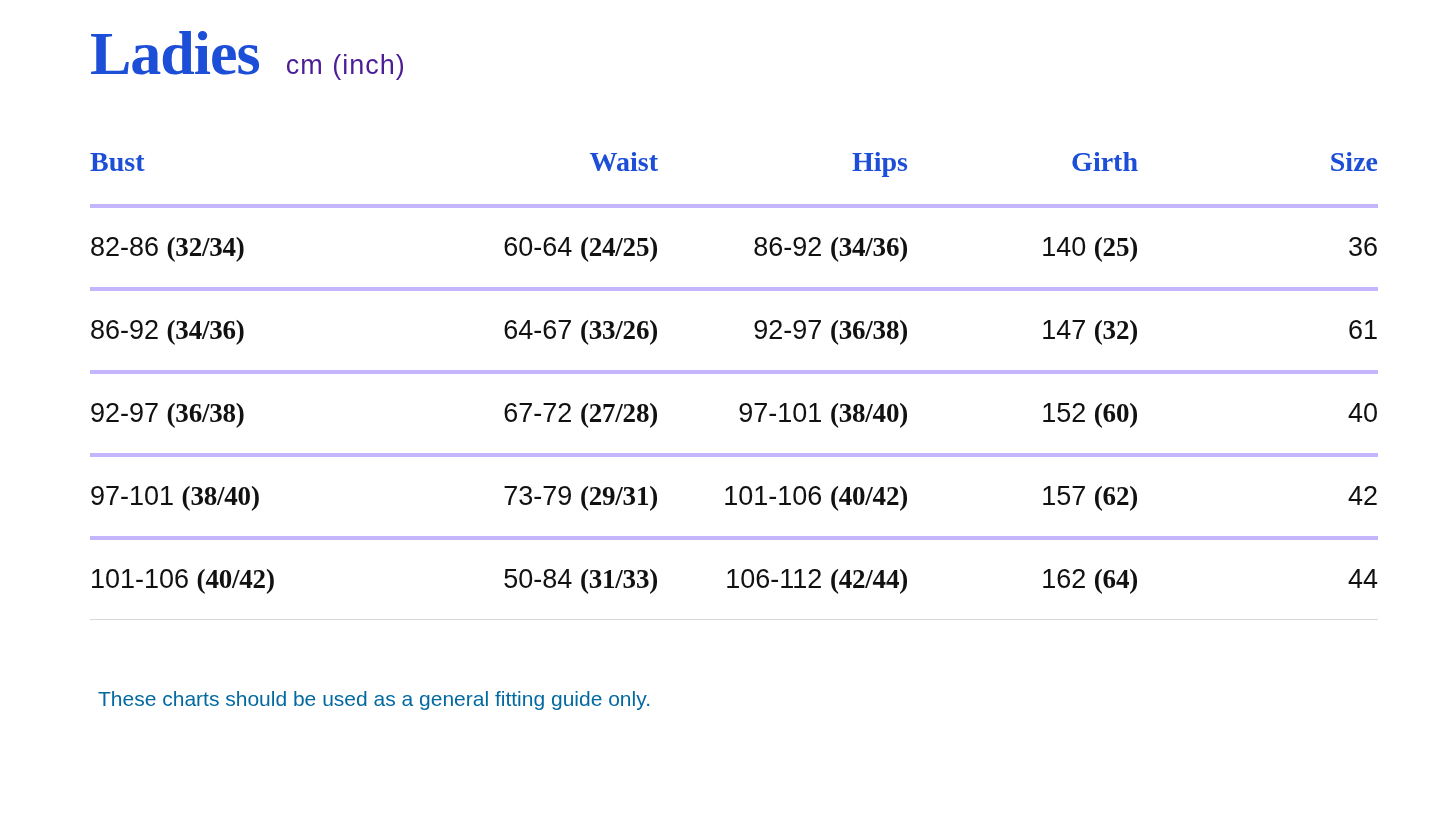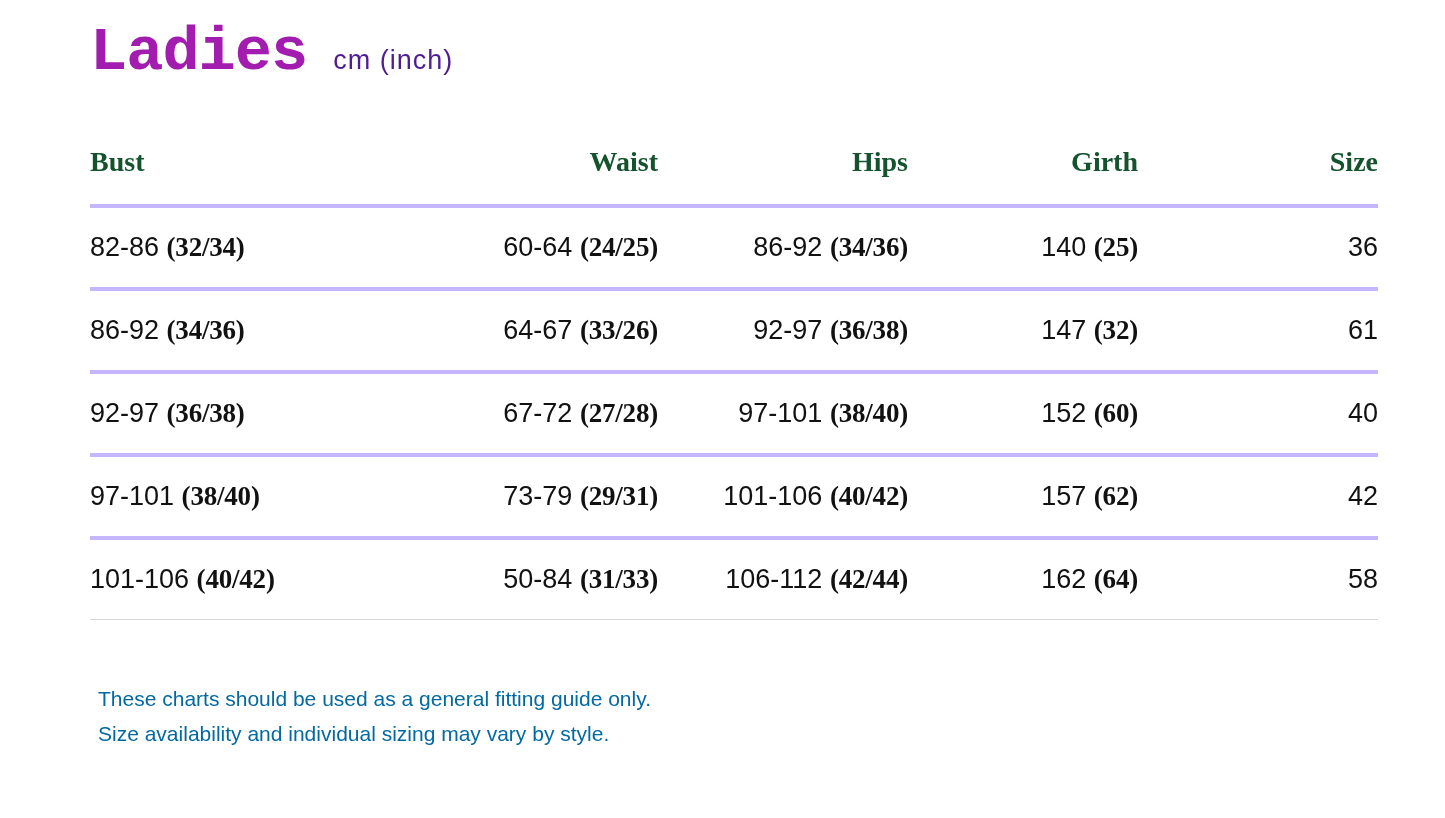--- a/index.html
+++ b/index.html
@@ -23,26 +23,26 @@
   }
 
   
   .title-row {
     display: flex;
     align-items: baseline;
     padding-top: 22px;
     padding-left: 22px;
   }
   .title-main {
-    font-family: Liberation Mono, monospace;
+    font-family: Liberation Serif, serif;
     font-weight: bold;
     font-size: 62px;
     letter-spacing: -1px;
     line-height: 1.0;
-    color: #a21caf;
+    color: #1d4ed8;
   }
   .title-unit {
     font-family: "Liberation Sans", sans-serif;
     font-size: 27px;
     letter-spacing: 1px;
     margin-left: 26px;
     color: #4c1d95;
   }
 
   
@@ -50,21 +50,21 @@
     margin-top: 62px;
     margin-left: 22px;
     width: 1288px;
     border-collapse: collapse;
     table-layout: fixed;
   }
   .size-table th {
     font-family: "Liberation Serif", serif;
     font-weight: bold;
     font-size: 28px;
-    color: #14532d;
+    color: #1d4ed8;
     padding: 0 0 26px 0;
     vertical-align: bottom;
   }
   .size-table td {
     font-size: 27px;
     color: #111;
     padding: 24px 0 24px 0;
     vertical-align: middle;
     border-top: 4px solid #c4b5fd;
     white-space: nowrap;
@@ -148,24 +148,23 @@
         <td class="col-hips"><span class="cell-main">101-106</span> <span class="cell-inch">(40/42)</span></td>
         <td class="col-girth"><span class="cell-main">157</span> <span class="cell-inch">(62)</span></td>
         <td class="col-size"><span class="cell-main">42</span></td>
       </tr>
 
       <tr>
         <td class="col-bust"><span class="cell-main">101-106</span> <span class="cell-inch">(40/42)</span></td>
         <td class="col-waist"><span class="cell-main">50-84</span> <span class="cell-inch">(31/33)</span></td>
         <td class="col-hips"><span class="cell-main">106-112</span> <span class="cell-inch">(42/44)</span></td>
         <td class="col-girth"><span class="cell-main">162</span> <span class="cell-inch">(64)</span></td>
-        <td class="col-size"><span class="cell-main">58</span></td>
+        <td class="col-size"><span class="cell-main">44</span></td>
       </tr>
 
     </tbody>
   </table>
 
   <div class="footnote">
     <div>These charts should be used as a general fitting guide only.</div>
-    <div>Size availability and individual sizing may vary by style.</div>
   </div>
 
 </div>
 
 </body></html>

